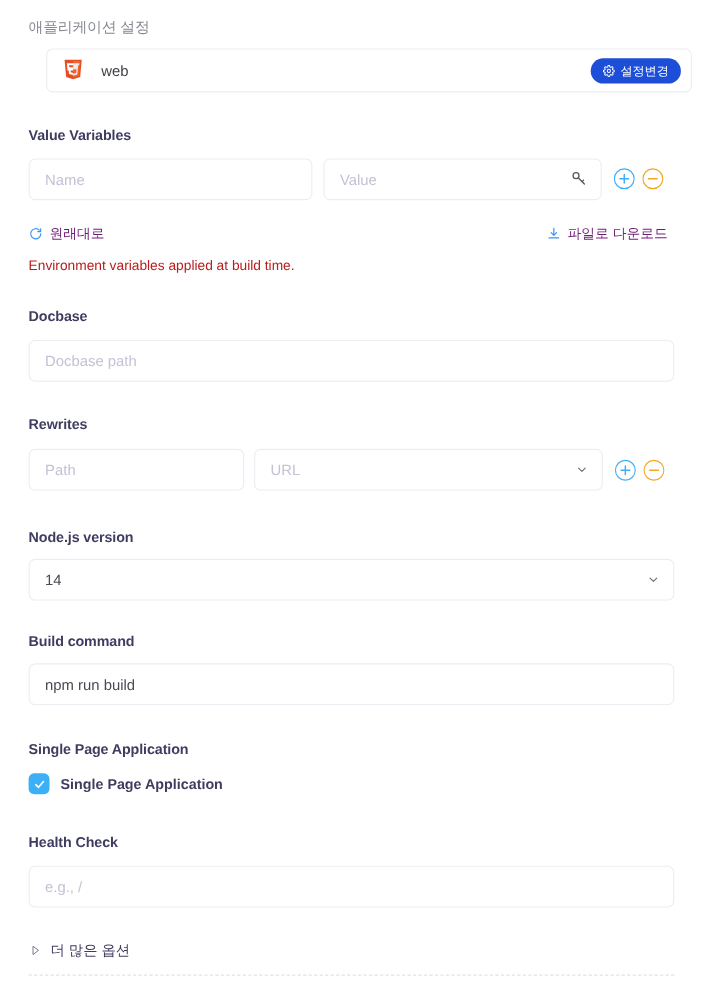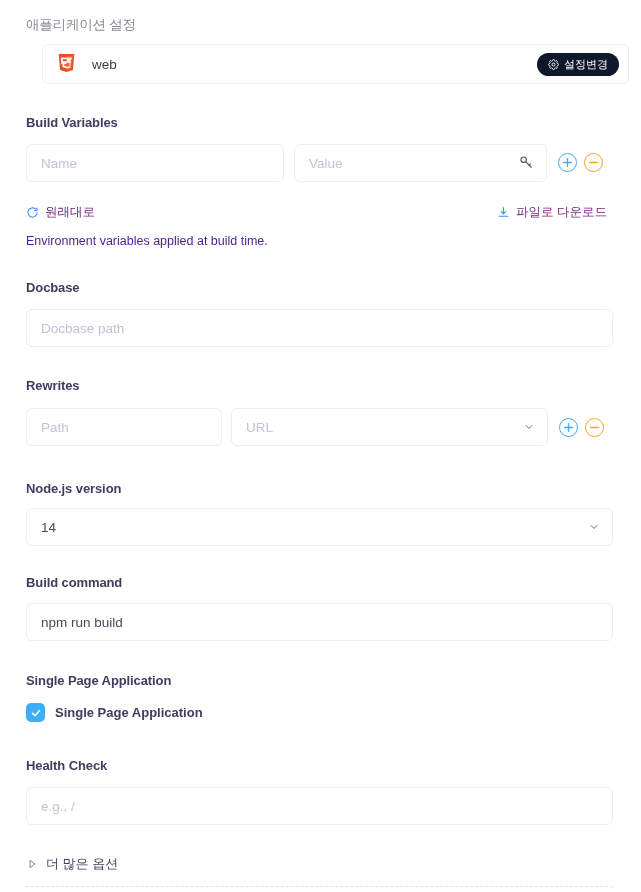--- a/index.html
+++ b/index.html
@@ -43,21 +43,21 @@
   .app-card-name {
     margin-left: 16px;
     font-size: 13.5px;
     color: #3e3e46;
     flex: 1 1 auto;
   }
   .settings-btn {
     display: inline-flex;
     align-items: center;
     gap: 5px;
-    background: #0f172a;
+    background: #1d4ed8;
     color: #ffffff;
     border: none;
     border-radius: 13px;
     height: 23px;
     padding: 0 11px;
     font-size: 11px;
     font-family: Liberation Mono, monospace;
     cursor: pointer;
     white-space: nowrap;
   }
@@ -133,21 +133,21 @@
     font-size: 12.5px;
     font-family: "Liberation Sans", sans-serif;
     color: #701a75;
     white-space: nowrap;
   }
   .link-btn svg { width: 13px; height: 13px; display: block; flex: 0 0 auto; }
 
   .help-text {
     position: absolute;
     font-size: 12.5px;
-    color: #4c1d95;
+    color: #b91c1c;
   }
 
   
   .check-row {
     position: absolute;
     display: flex;
     align-items: center;
     gap: 10px;
     cursor: pointer;
   }
@@ -209,21 +209,21 @@
       <span>
         <svg class="gear-icon" viewBox="0 0 24 24" fill="none" stroke="#ffffff" stroke-width="2" xmlns="http://www.w3.org/2000/svg">
           <circle cx="12" cy="12" r="3.2"></circle>
           <path d="M19.4 15a1.65 1.65 0 0 0 .33 1.82l.06.06a2 2 0 1 1-2.83 2.83l-.06-.06a1.65 1.65 0 0 0-1.82-.33 1.65 1.65 0 0 0-1 1.51V21a2 2 0 1 1-4 0v-.09A1.65 1.65 0 0 0 9 19.4a1.65 1.65 0 0 0-1.82.33l-.06.06a2 2 0 1 1-2.83-2.83l.06-.06a1.65 1.65 0 0 0 .33-1.82 1.65 1.65 0 0 0-1.51-1H3a2 2 0 1 1 0-4h.09A1.65 1.65 0 0 0 4.6 9a1.65 1.65 0 0 0-.33-1.82l-.06-.06a2 2 0 1 1 2.83-2.83l.06.06A1.65 1.65 0 0 0 9 4.6a1.65 1.65 0 0 0 1-1.51V3a2 2 0 1 1 4 0v.09a1.65 1.65 0 0 0 1 1.51 1.65 1.65 0 0 0 1.82-.33l.06-.06a2 2 0 1 1 2.83 2.83l-.06.06a1.65 1.65 0 0 0-.33 1.82V9a1.65 1.65 0 0 0 1.51 1H21a2 2 0 1 1 0 4h-.09a1.65 1.65 0 0 0-1.51 1z"></path>
         </svg>
       </span>
       <span>설정변경</span>
     </button>
   </div>
 
-  <div class="field-label" style="left:26px; top:115px;">Build Variables</div>
+  <div class="field-label" style="left:26px; top:115px;">Value Variables</div>
 
   <input class="tf" style="left: 26px; top: 144px; width: 258px;" value="" placeholder="Name">
 
   <input class="tf with-icon" style="left: 294px; top: 144px; width: 253px;" value="" placeholder="Value">
 
   <span class="field-inline-icon" style="left:519px; top:155px;">
     <svg viewBox="0 0 24 24" fill="none" stroke="#55555e" stroke-width="2" stroke-linecap="round" xmlns="http://www.w3.org/2000/svg">
       <circle cx="8" cy="8" r="4.6"></circle>
       <path d="M11.4 11.4 L21 21"></path>
       <path d="M17.4 17.4 L19.6 15.2"></path>

